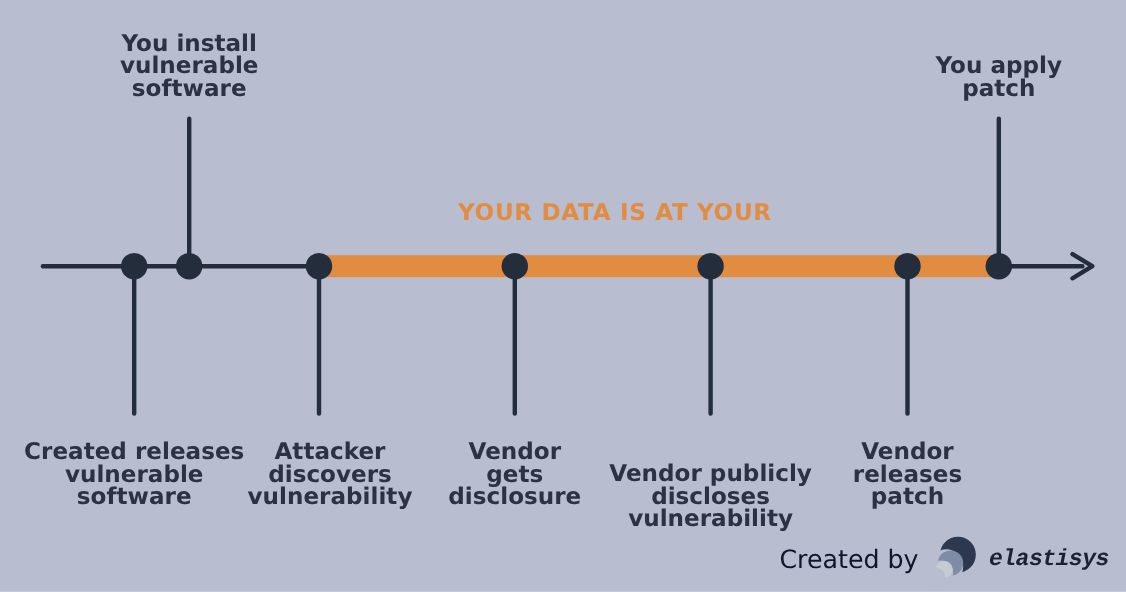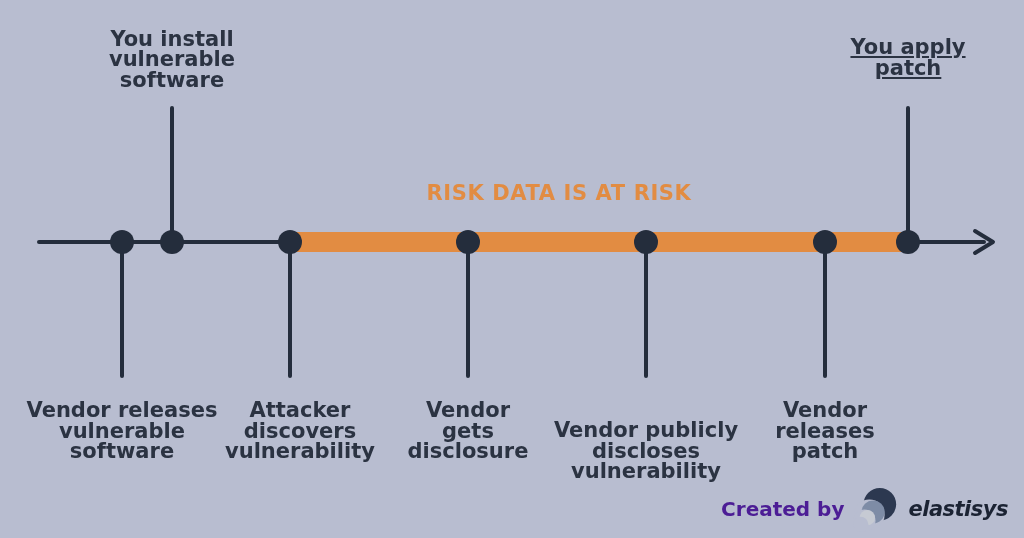--- a/index.html
+++ b/index.html
@@ -62,52 +62,53 @@
     white-space: pre-line;
   }
   .footer {
     position: absolute;
     right: 16px; top: 486px;
     display: flex;
     align-items: center;
     gap: 9px;
   }
   .created-by {
-    font-size: 20px;
-    font-weight: 700;
-    color: #4c1d95;
+    font-size: 23px;
+    font-weight: 400;
+    color: #0f172a;
   }
   .brand-name {
     font-size: 21px;
     font-weight: 800;
     font-style: italic;
     letter-spacing: -0.5px;
     color: #1b2333;
+    font-family: Liberation Mono, monospace;
   }
   .brand-logo { width: 46px; height: 46px; }
 </style>
 </head>
 <body>
 
 <div class="canvas" style="--bg: #b8bdd0; --line: #242d3c; --accent: #e28c42; --text: #2b3342;">
 
   <div class="axis-line"></div>
 
   <svg class="arrowhead" viewBox="0 0 26 30">
     <polyline points="4,4 22,15 4,26" fill="none" stroke="#242d3c" stroke-width="4" stroke-linecap="round" stroke-linejoin="round"></polyline>
   </svg>
 
   <div class="risk-bar" style="left: 290px; width: 618px;"></div>
 
-  <div class="risk-title" style="left: 559px;">RISK DATA IS AT RISK</div>
+  <div class="risk-title" style="left: 559px;">YOUR DATA IS AT YOUR</div>
 
   <div>
       <div class="stem" style="left: 120px; top: 242px; height: 136px;"></div>
       <div class="dot" style="left: 110px;"></div>
-      <div class="event-label" style="left: 17px; top: 400px;">Vendor releases
+      <div class="event-label" style="left: 17px; top: 400px;">Created releases
 vulnerable
 software</div>
       <div class="stem" style="left: 170px; top: 106px; height: 136px;"></div>
       <div class="dot" style="left: 160px;"></div>
       <div class="event-label" style="left: 67px; bottom: 448px;">You install
 vulnerable
 software</div>
       <div class="stem" style="left: 288px; top: 242px; height: 136px;"></div>
       <div class="dot" style="left: 278px;"></div>
       <div class="event-label" style="left: 195px; top: 400px;">Attacker
@@ -123,21 +124,21 @@
       <div class="event-label" style="left: 541px; top: 420px;">Vendor publicly
 discloses
 vulnerability</div>
       <div class="stem" style="left: 823px; top: 242px; height: 136px;"></div>
       <div class="dot" style="left: 813px;"></div>
       <div class="event-label" style="left: 720px; top: 400px;">Vendor
 releases
 patch</div>
       <div class="stem" style="left: 906px; top: 106px; height: 136px;"></div>
       <div class="dot" style="left: 896px;"></div>
-      <div class="event-label" style="left: 803px; bottom: 460px; text-decoration: underline;">You apply
+      <div class="event-label" style="left: 803px; bottom: 448px;">You apply
 patch</div>
     </div>
 
   <div class="footer">
     <span class="created-by">Created by</span>
     <svg class="brand-logo" viewBox="0 0 48 48">
 
       <circle cx="28" cy="19" r="17" fill="#2c3850"></circle>
       <circle cx="17" cy="30" r="16" fill="#b8bdd0"></circle>
       <circle cx="21" cy="27" r="12" fill="#7e8ca6"></circle>

